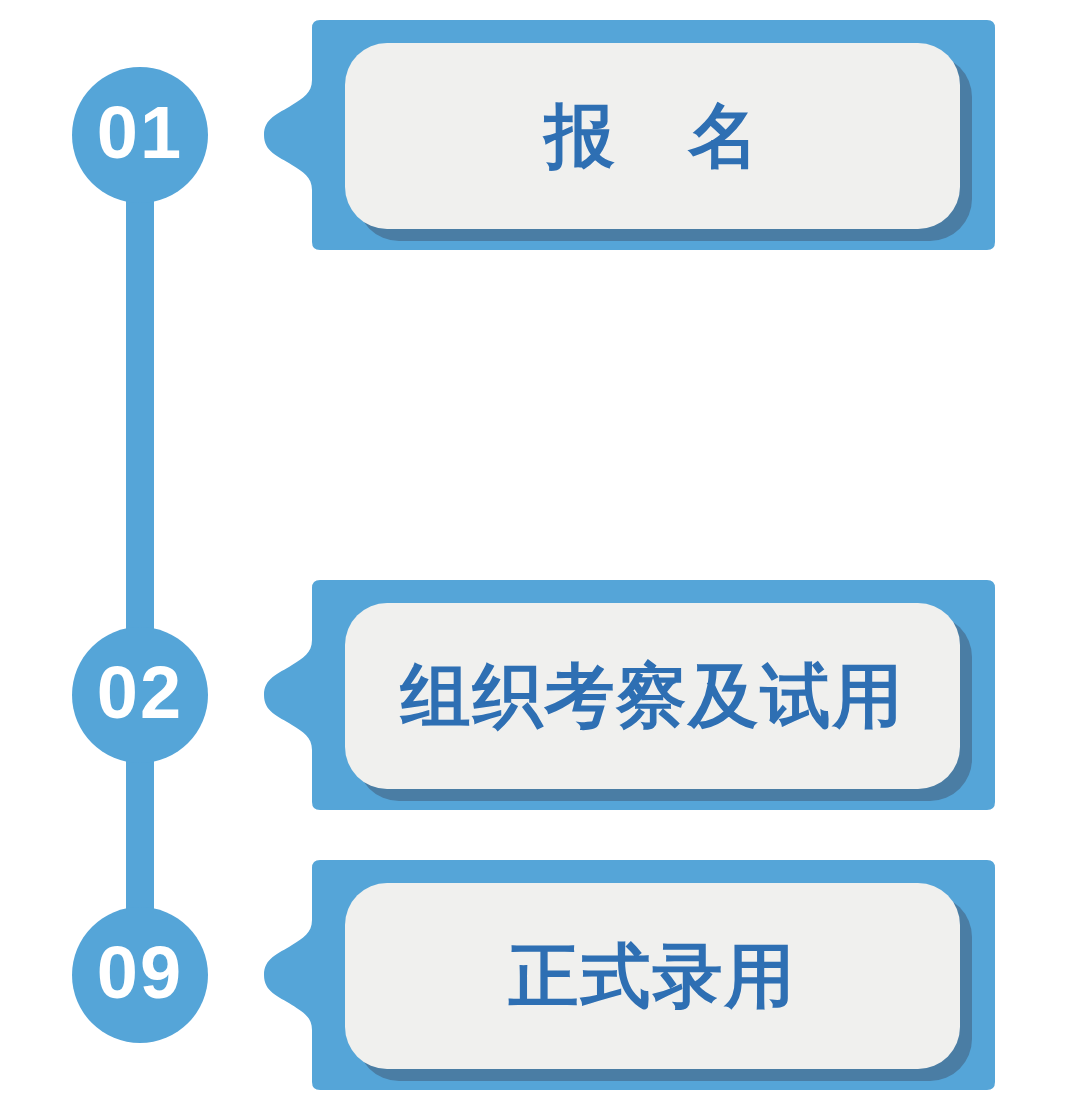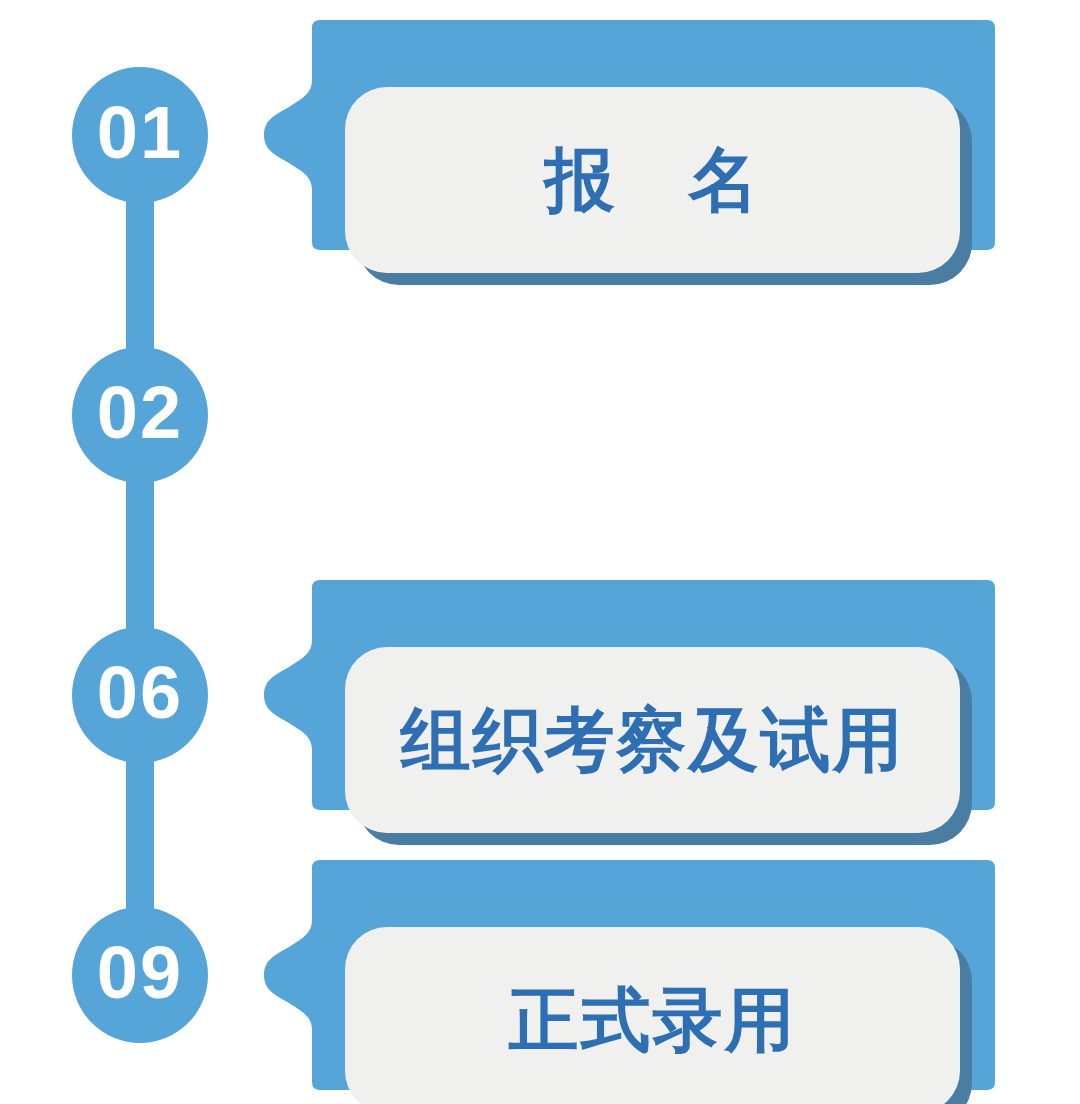--- a/index.html
+++ b/index.html
@@ -53,46 +53,43 @@
     display:block;
   }
   .step-box svg path{fill:var(--accent);}
   .step-panel{
     position:absolute;
     left:93px;top:23px;
     width:615px;height:186px;
     background:var(--panel);
     border-radius:42px;
     box-shadow:12px 12px 0 var(--shadow);
-    display:flex;align-items:center;justify-content:center;margin-top:44px;
+    display:flex;align-items:center;justify-content:center;
   }
   .step-label{
     color:var(--text);
     font-size:70px;
     font-weight:bold;
     letter-spacing:2px;
     line-height:1;
     white-space:nowrap;
   }
 </style>
 </head>
 <body>
 
 <div class="canvas">
 
   <div class="timeline-line"></div>
 
   <div class="step-circle c1">
     <span class="step-number">01</span>
   </div>
-  <div class="step-circle c2">
+  <div class="step-circle c3">
     <span class="step-number">02</span>
-  </div>
-  <div class="step-circle c3">
-    <span class="step-number">06</span>
   </div>
   <div class="step-circle c4">
     <span class="step-number">09</span>
   </div>
 
   <div class="step-box b1">
     <svg viewBox="0 0 743 230" aria-hidden="true">
       <path d="M 68 0 H 735 Q 743 0 743 8 V 222 Q 743 230 735 230 H 68 Q 60 230 60 222 V 170 C 60 157 51 152 40 145 C 26 136 12 132 12 115 C 12 98 26 94 40 85 C 51 78 60 73 60 60 V 8 Q 60 0 68 0 Z"></path>
     </svg>
     <div class="step-panel">

